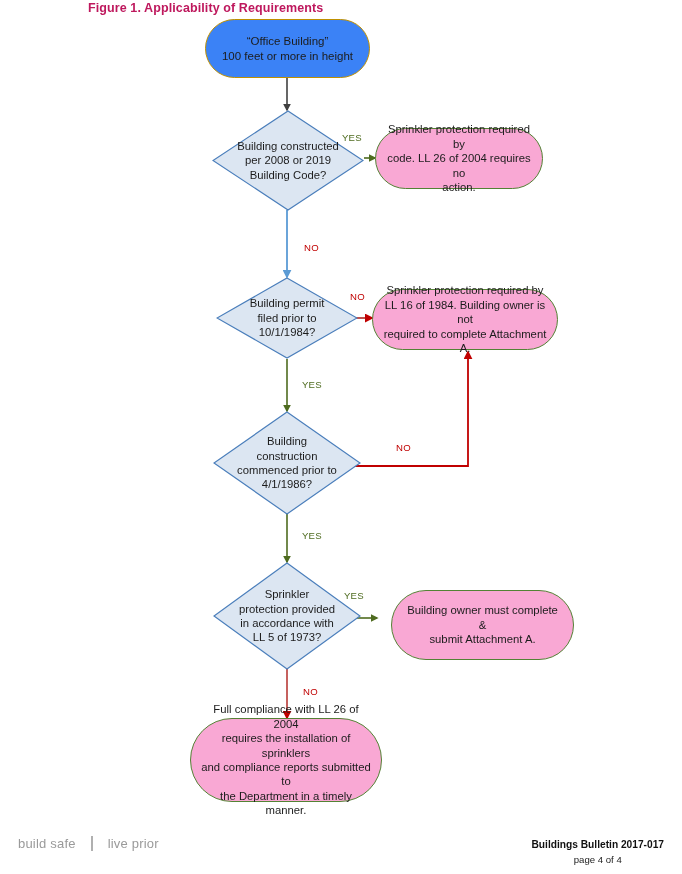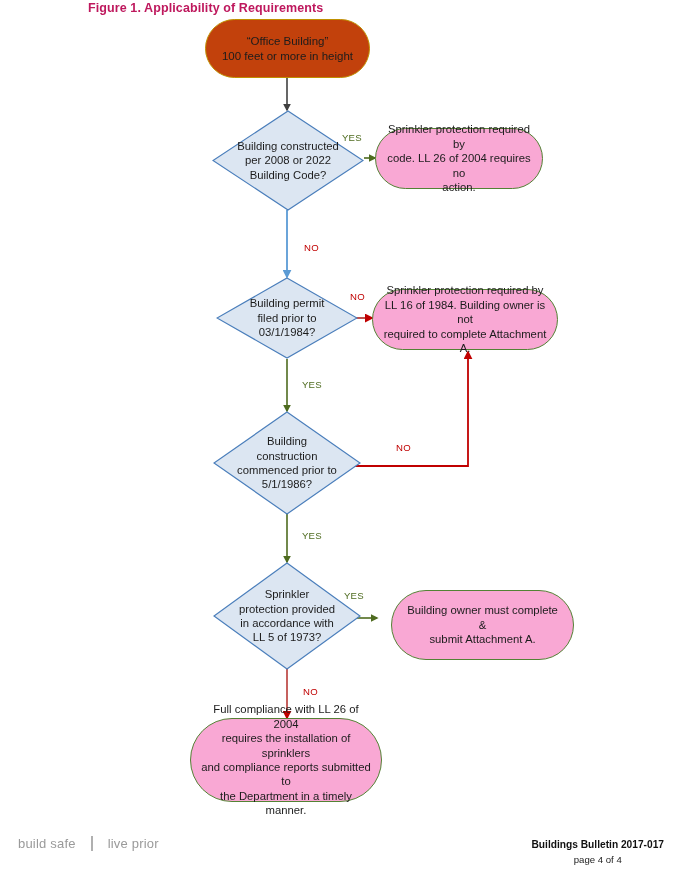--- a/index.html
+++ b/index.html
@@ -56,21 +56,21 @@
 
   .node-text {
     display: block;
     line-height: 1.28;
     white-space: pre-line;
     padding: 0 10px;
   }
 
   
   .terminator {
-    background: #c2410c;
+    background: #3b82f6;
     border: 1.3px solid #BF9000;
     border-radius: 999px;
     font-size: 11.5px;
     color: #1c1c1c;
   }
 
   
   .outcome {
     background: #f9a8d4;
     border: 1.3px solid #548235;
@@ -229,53 +229,53 @@
   <div class="node terminator" style="left:205px; top:19px; width:165px; height:59px;">
     <span class="node-text">“Office Building”
 100 feet or more in height</span>
   </div>
 
   <div class="node decision" style="left:212px; top:110px; width:152px; height:101px;">
     <svg class="diamond-shape" viewBox="0 0 152 101" preserveAspectRatio="none">
       <polygon points="76,1 151,50.5 76,100 1,50.5" fill="#DCE6F2" stroke="#4A7EBB" stroke-width="1.2"></polygon>
     </svg>
     <span class="node-text">Building constructed
-per 2008 or 2022
+per 2008 or 2019
 Building Code?</span>
   </div>
 
   <div class="node outcome" style="left:375px; top:128px; width:168px; height:61px;">
     <span class="node-text">Sprinkler protection required by
 code.  LL 26 of 2004 requires no
 action.</span>
   </div>
 
   <div class="node decision" style="left:216px; top:277px; width:142px; height:82px;">
     <svg class="diamond-shape" viewBox="0 0 142 82" preserveAspectRatio="none">
       <polygon points="71,1 141,41 71,81 1,41" fill="#DCE6F2" stroke="#4A7EBB" stroke-width="1.2"></polygon>
     </svg>
     <span class="node-text">Building permit
 filed prior to
-03/1/1984?</span>
+10/1/1984?</span>
   </div>
 
   <div class="node outcome" style="left:372px; top:289px; width:186px; height:61px;">
     <span class="node-text">Sprinkler protection required by
 LL 16 of 1984.  Building owner is not
 required to complete Attachment A.</span>
   </div>
 
   <div class="node decision" style="left:213px; top:411px; width:148px; height:104px;">
     <svg class="diamond-shape" viewBox="0 0 148 104" preserveAspectRatio="none">
       <polygon points="74,1 147,52 74,103 1,52" fill="#DCE6F2" stroke="#4A7EBB" stroke-width="1.2"></polygon>
     </svg>
     <span class="node-text">Building
 construction
 commenced prior to
-5/1/1986?</span>
+4/1/1986?</span>
   </div>
 
   <div class="node decision" style="left:213px; top:562px; width:148px; height:108px;">
     <svg class="diamond-shape" viewBox="0 0 148 108" preserveAspectRatio="none">
       <polygon points="74,1 147,54 74,107 1,54" fill="#DCE6F2" stroke="#4A7EBB" stroke-width="1.2"></polygon>
     </svg>
     <span class="node-text">Sprinkler
 protection provided
 in accordance with
 LL 5 of 1973?</span>

